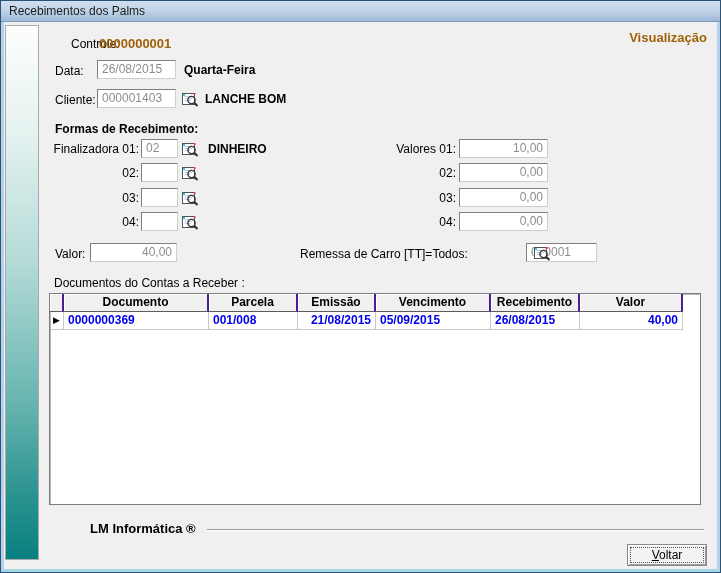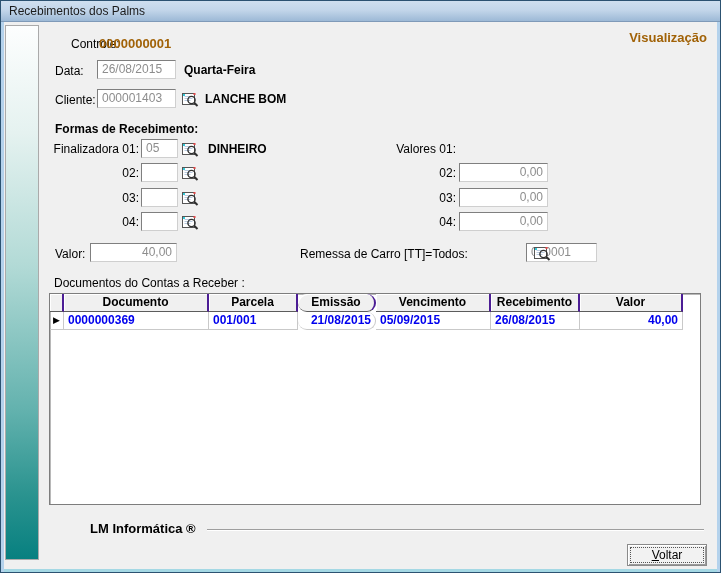--- a/index.html
+++ b/index.html
@@ -63,21 +63,21 @@
     line-height:17px; overflow:hidden; white-space:nowrap;
   }
   .grid-row { display:flex; height:18px; color:#0000ee; font-weight:bold; cursor:pointer; }
   .gc {
     border-right:1px solid #c9c9c9; border-bottom:1px solid #c9c9c9;
     line-height:17px; padding:0 4px; overflow:hidden; white-space:nowrap;
   }
   .c0 { width:14px; flex:none; }
   .c1 { width:145px; flex:none; }
   .c2 { width:89px;  flex:none; }
-  .c3 { width:78px;  flex:none;border-radius:9px; }
+  .c3 { width:78px;  flex:none; }
   .c4 { width:115px; flex:none; }
   .c5 { width:89px;  flex:none; }
   .c6 { width:103px; flex:none; }
   .ind { color:#000; text-align:center; padding:0; font-size:9px; line-height:17px; }
 
   .footer-line {
     position:absolute; left:206px; top:528px; width:497px; height:1px;
     background:#9e9e9e; box-shadow:0 1px 0 #ffffff;
   }
 
@@ -124,21 +124,21 @@
       <rect x="12.5" y="3" width="2" height="2" fill="#e04848"></rect>
       <circle cx="10.5" cy="10" r="3.6" fill="none" stroke="#303030" stroke-width="1.4"></circle>
       <line x1="13.2" y1="12.8" x2="16.5" y2="16" stroke="#303030" stroke-width="2"></line>
     </svg>
   </div>
   <div class="lbl b" style="left:204px; top:91px;">LANCHE BOM</div>
 
   <div class="lbl b" style="left:54px; top:121px;">Formas de Recebimento:</div>
 
   <div class="lbl r" style="left:49px; top:141px; width:89px;">Finalizadora 01:</div>
-  <div class="field" style="left:140px; top:138px; width:37px;">05</div>
+  <div class="field" style="left:140px; top:138px; width:37px;">02</div>
   <div class="lookup" style="left:179px; top:138px;">
     <svg width="18" height="18" viewBox="0 0 18 18">
         <rect x="1.5" y="3.5" width="12" height="11" fill="#ffffff" stroke="#555555"></rect>
         <path d="M3.5 6.5h8M3.5 8.5h8M3.5 10.5h6" stroke="#b9cbe0" stroke-width="1"></path>
         <rect x="2" y="4" width="2" height="2" fill="#34c9d8"></rect>
         <rect x="12.5" y="3" width="2" height="2" fill="#e04848"></rect>
         <circle cx="10.5" cy="10" r="3.6" fill="none" stroke="#303030" stroke-width="1.4"></circle>
         <line x1="13.2" y1="12.8" x2="16.5" y2="16" stroke="#303030" stroke-width="2"></line>
       </svg>
   </div>
@@ -177,20 +177,21 @@
         <rect x="1.5" y="3.5" width="12" height="11" fill="#ffffff" stroke="#555555"></rect>
         <path d="M3.5 6.5h8M3.5 8.5h8M3.5 10.5h6" stroke="#b9cbe0" stroke-width="1"></path>
         <rect x="2" y="4" width="2" height="2" fill="#34c9d8"></rect>
         <rect x="12.5" y="3" width="2" height="2" fill="#e04848"></rect>
         <circle cx="10.5" cy="10" r="3.6" fill="none" stroke="#303030" stroke-width="1.4"></circle>
         <line x1="13.2" y1="12.8" x2="16.5" y2="16" stroke="#303030" stroke-width="2"></line>
       </svg>
   </div>
 
   <div class="lbl r" style="left:358px; top:141px; width:97px;">Valores 01:</div>
+  <div class="field r" style="left:458px; top:138px; width:89px;">10,00</div>
 
   <div class="lbl r" style="left:358px; top:165px; width:97px;">02:</div>
   <div class="field r" style="left:458px; top:162px; width:89px;">0,00</div>
 
   <div class="lbl r" style="left:358px; top:190px; width:97px;">03:</div>
   <div class="field r" style="left:458px; top:187px; width:89px;">0,00</div>
 
   <div class="lbl r" style="left:358px; top:214px; width:97px;">04:</div>
   <div class="field r" style="left:458px; top:211px; width:89px;">0,00</div>
 
@@ -218,21 +219,21 @@
       <div class="gh c1">Documento</div>
       <div class="gh c2">Parcela</div>
       <div class="gh c3">Emissão</div>
       <div class="gh c4">Vencimento</div>
       <div class="gh c5">Recebimento</div>
       <div class="gh c6">Valor</div>
     </div>
     <div class="grid-row">
       <div class="gc c0 ind">▶</div>
       <div class="gc c1">0000000369</div>
-      <div class="gc c2">001/001</div>
+      <div class="gc c2">001/008</div>
       <div class="gc c3 r">21/08/2015</div>
       <div class="gc c4">05/09/2015</div>
       <div class="gc c5">26/08/2015</div>
       <div class="gc c6 r">40,00</div>
     </div>
   </div>
 
   <div class="lbl b big" style="left:89px; top:520px;">LM Informática ®</div>
   <div class="footer-line"></div>
 

